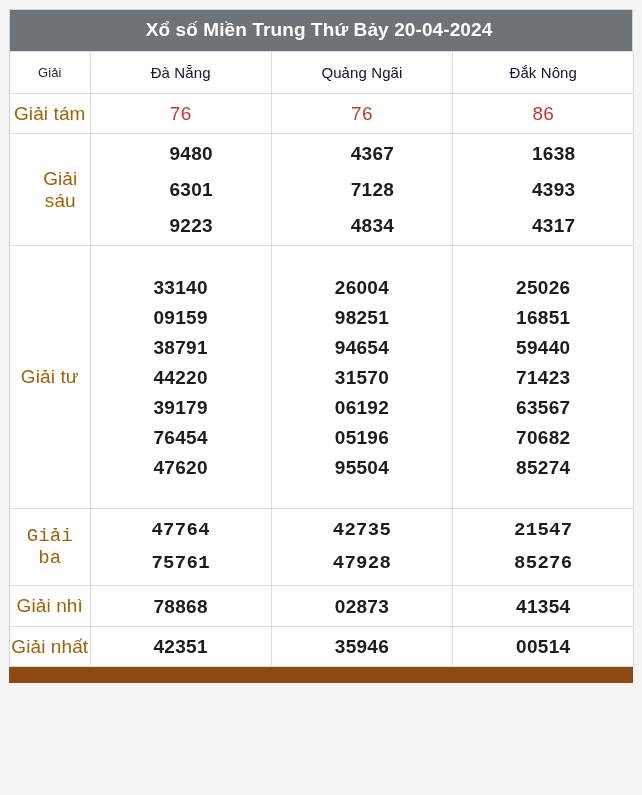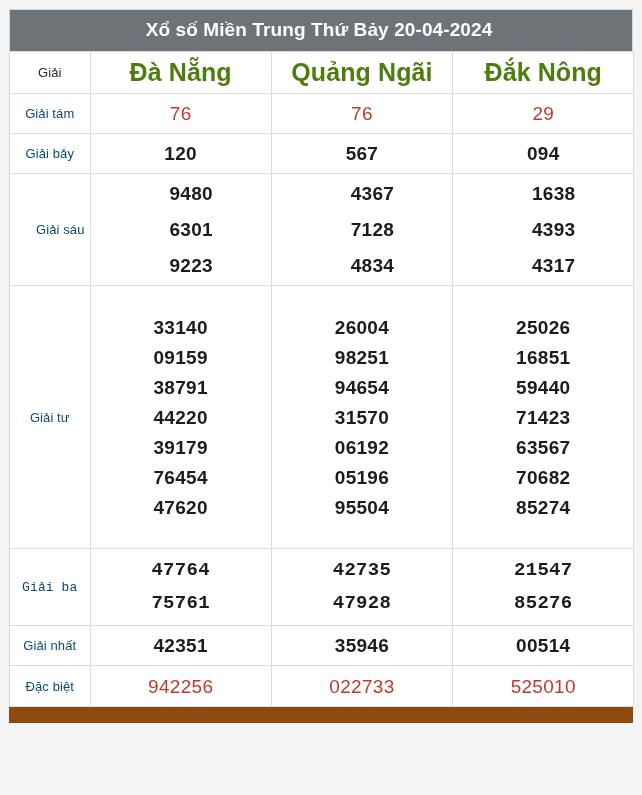--- a/index.html
+++ b/index.html
@@ -61,36 +61,36 @@
     vertical-align: middle;
     padding: 0;
     background: #ffffff;
   }
   table.lottery td:first-child,
   table.lottery th:first-child {
     border-left: none;
   }
 
   th.col-head {
-    font-size: 25px;
-    font-weight: bold;
-    color: #4d7c0f;
+    font-size: 15px;
+    font-weight: normal;
+    color: #0f172a;
     height: 41px;
     letter-spacing: 0.1px;
   }
   th.head-label {
     font-size: 13px;
     font-weight: normal;
     color: #2a2a2a;
   }
 
   td.prize-label {
-    font-size: 13px;
+    font-size: 19px;
     font-weight: normal;
-    color: #0c4a6e;
+    color: #a16207;
     letter-spacing: 0.1px;
   }
 
   .num-stack {
     display: flex;
     flex-direction: column;
     justify-content: center;
     align-items: center;
     height: 100%;
   }
@@ -161,39 +161,21 @@
                 <span class="num">76</span>
               </div>
             </td>
             <td class="emph">
               <div class="num-stack">
                 <span class="num">76</span>
               </div>
             </td>
             <td class="emph">
               <div class="num-stack">
-                <span class="num">29</span>
-              </div>
-            </td>
-          </tr>
-          <tr class="r-h7">
-            <td class="prize-label">Giải bảy</td>
-            <td>
-              <div class="num-stack">
-                <span class="num">120</span>
-              </div>
-            </td>
-            <td>
-              <div class="num-stack">
-                <span class="num">567</span>
-              </div>
-            </td>
-            <td>
-              <div class="num-stack">
-                <span class="num">094</span>
+                <span class="num">86</span>
               </div>
             </td>
           </tr>
           <tr class="r-h6">
             <td class="prize-label">Giải sáu</td>
             <td>
               <div class="num-stack">
                 <span class="num">9480</span>
                 <span class="num">6301</span>
                 <span class="num">9223</span>
@@ -264,56 +246,56 @@
                 <span class="num">47928</span>
               </div>
             </td>
             <td>
               <div class="num-stack">
                 <span class="num">21547</span>
                 <span class="num">85276</span>
               </div>
             </td>
           </tr>
+          <tr class="r-h2">
+            <td class="prize-label">Giải nhì</td>
+            <td>
+              <div class="num-stack">
+                <span class="num">78868</span>
+              </div>
+            </td>
+            <td>
+              <div class="num-stack">
+                <span class="num">02873</span>
+              </div>
+            </td>
+            <td>
+              <div class="num-stack">
+                <span class="num">41354</span>
+              </div>
+            </td>
+          </tr>
           <tr class="r-h1">
             <td class="prize-label">Giải nhất</td>
             <td>
               <div class="num-stack">
                 <span class="num">42351</span>
               </div>
             </td>
             <td>
               <div class="num-stack">
                 <span class="num">35946</span>
               </div>
             </td>
             <td>
               <div class="num-stack">
                 <span class="num">00514</span>
               </div>
             </td>
           </tr>
-          <tr class="r-hs">
-            <td class="prize-label">Đặc biệt</td>
-            <td class="emph">
-              <div class="num-stack">
-                <span class="num">942256</span>
-              </div>
-            </td>
-            <td class="emph">
-              <div class="num-stack">
-                <span class="num">022733</span>
-              </div>
-            </td>
-            <td class="emph">
-              <div class="num-stack">
-                <span class="num">525010</span>
-              </div>
-            </td>
-          </tr>
         </tbody>
     </table>
 
   </div>
 
   <div class="footer-bar"></div>
 
 </div>
 
 </body></html>

